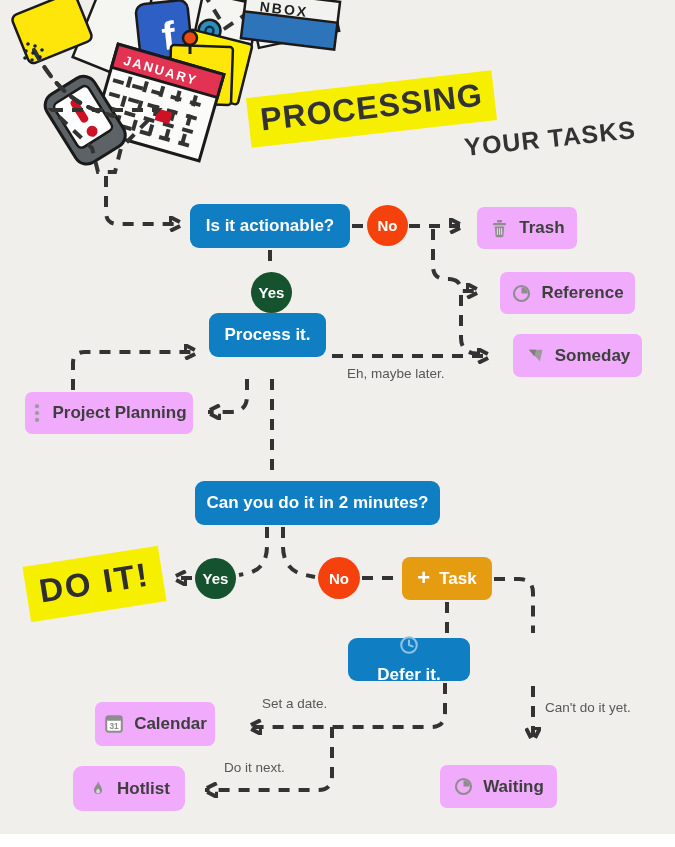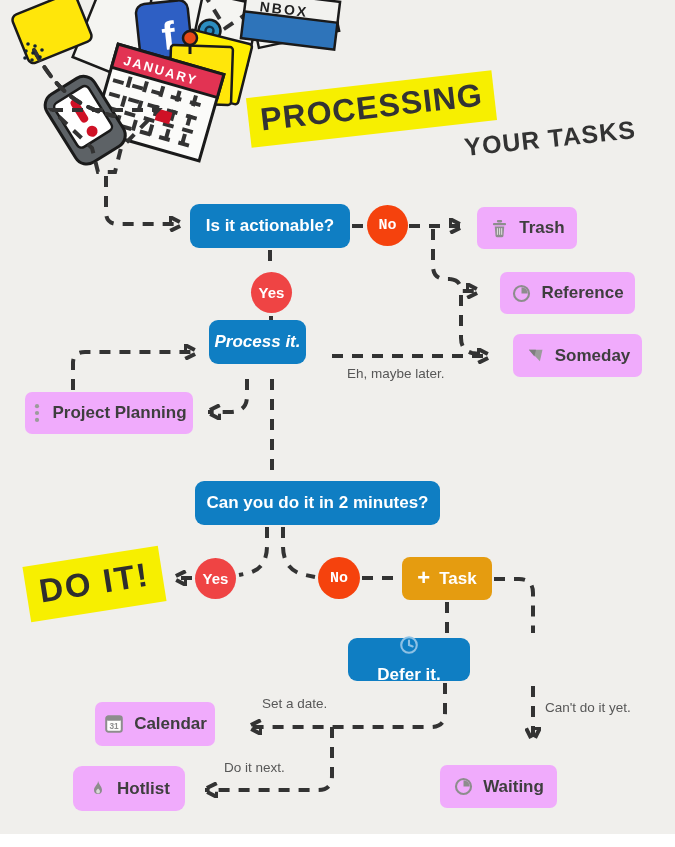--- a/index.html
+++ b/index.html
@@ -31,22 +31,22 @@
   }
 
   
   .node{position:absolute;display:flex;align-items:center;justify-content:center;
         box-sizing:border-box;gap:9px;white-space:nowrap;}
   .node-blue{background:#0f7ec3;border-radius:9px;color:#fff;font-weight:bold;font-size:17px;}
   .node-gray{background:#f0abfc;border-radius:7px;color:#3e3e3e;font-weight:bold;font-size:17px;}
   .node-amber{background:#e59c10;border-radius:8px;color:#fff;font-weight:bold;font-size:17px;}
   .circle{position:absolute;border-radius:50%;display:flex;align-items:center;justify-content:center;
           color:#fff;font-weight:bold;font-size:15px;}
-  .circle.red{background:#f5420d;font-family:Liberation Mono, monospace;}
-  .circle.green{background:#ef4444;}
+  .circle.red{background:#f5420d;}
+  .circle.green{background:#14532d;}
   .plus{font-size:22px;font-weight:bold;line-height:1;margin-top:-2px;}
 
   
   .lbl{position:absolute;color:#575757;font-size:13.5px;white-space:nowrap;}
 
   .icon{display:flex;align-items:center;justify-content:center;flex:0 0 auto;}
 </style>
 </head>
 <body>
 
@@ -190,21 +190,21 @@
         <path d="M12 12 V4.9 A7.1 7.1 0 0 1 19.1 12 Z" fill="#8d8d8d"></path>
       </svg>
     </span>
     <span>Reference</span>
   </div>
 
   <div class="circle green" style="left:251px;top:272px;width:41px;height:41px;">
     <span>Yes</span>
   </div>
 
-  <div class="node node-blue" style="left:209px;top:320px;width:97px;height:44px;font-style:italic;">
+  <div class="node node-blue" style="left:209px;top:313px;width:117px;height:44px;">
     <span>Process it.</span>
   </div>
   <div class="node node-gray" style="left:513px;top:334px;width:129px;height:43px;">
     <span class="icon">
       <svg width="21" height="21" viewBox="0 0 24 24">
         <path d="M4.5 5.5 L20 5.5 L17 18.5 Z" fill="#9b9b9b"></path>
         <path d="M4.5 5.5 L12.5 5.5 L10.8 13 Z" fill="#7e7e7e"></path>
       </svg>
     </span>
     <span>Someday</span>

